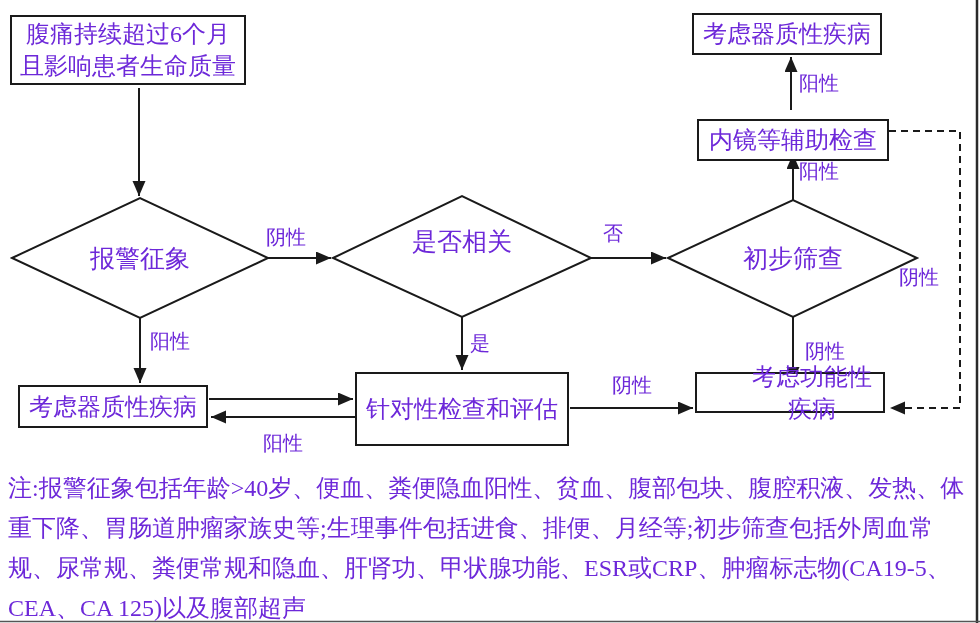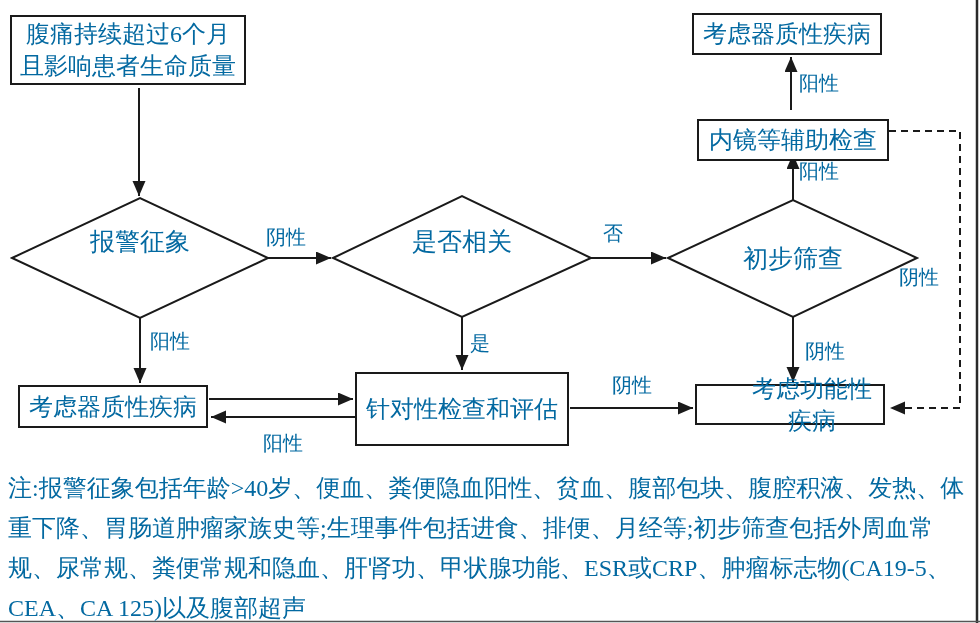--- a/index.html
+++ b/index.html
@@ -2,21 +2,21 @@
 <html><head>
 <meta charset="utf-8">
 <style>
   html,body{margin:0;padding:0;background:#ffffff;}
   #stage{
     position:relative;
     width:980px;height:623px;
     background:#ffffff;
     overflow:hidden;
     font-family:"Liberation Serif","DejaVu Serif",serif;
-    color:#0369a1;
+    color:#6d28d9;
   }
   #lines{position:absolute;left:0;top:0;z-index:1;}
   .box{
     position:absolute;
     box-sizing:border-box;
     border:2px solid #1a1a1a;
     background:#ffffff;
     display:flex;flex-direction:column;
     align-items:center;justify-content:center;
     font-size:24px;line-height:32px;
@@ -92,25 +92,25 @@
   </div>
 
   <div class="box" style="left:18px;top:385px;width:190px;height:43px;">
     <div>考虑器质性疾病</div>
   </div>
 
   <div class="box" style="left:355px;top:372px;width:214px;height:74px;line-height:33px;">
     <div>针对性检查和评估</div>
   </div>
 
-  <div class="box" style="left:695px;top:384px;width:190px;height:41px;padding-left:44px;">
+  <div class="box" style="left:695px;top:372px;width:190px;height:41px;padding-left:44px;">
     <div>考虑功能性疾病</div>
   </div>
 
-  <div class="dlabel" style="left:40px;top:226px;">报警征象</div>
+  <div class="dlabel" style="left:40px;top:243px;">报警征象</div>
 
   <div class="dlabel" style="left:362px;top:226px;">
     <div>是否相关</div>
   </div>
 
   <div class="dlabel" style="left:693px;top:243px;">初步筛查</div>
 
   <div class="elabel" style="left:266px;top:224px;">阴性</div>
   <div class="elabel" style="left:150px;top:328px;">阳性</div>
   <div class="elabel" style="left:603px;top:220px;">否</div>

